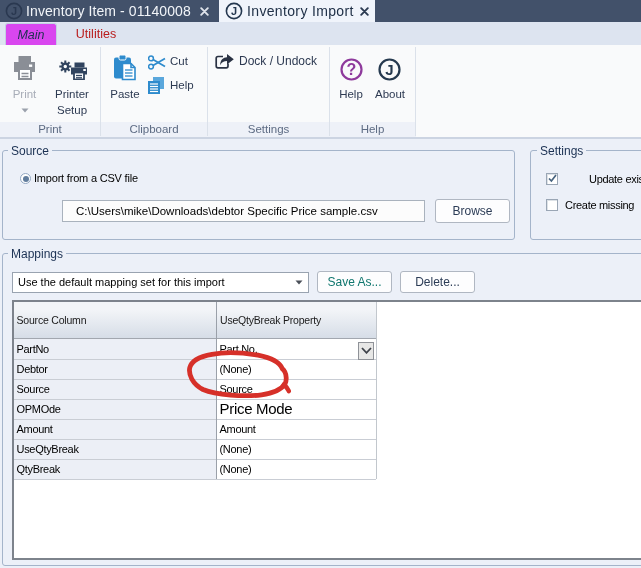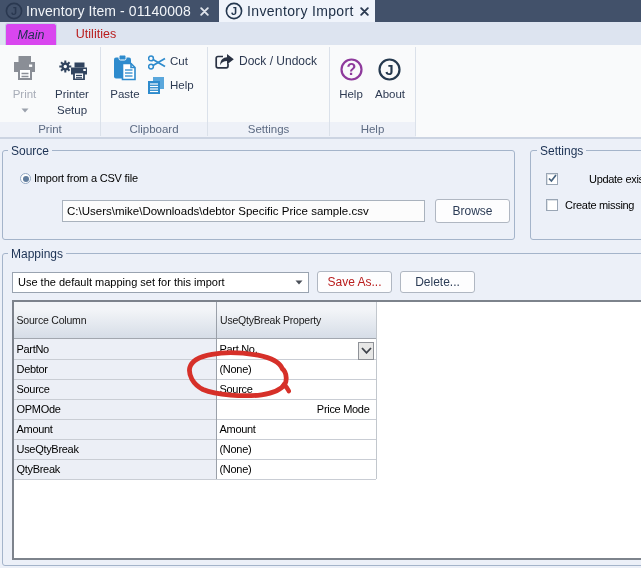--- a/index.html
+++ b/index.html
@@ -157,21 +157,21 @@
 </div>
 <div class="abs" style="left:368px;top:88px;width:44px;text-align:center;font-size:11.5px;color:#2d3a52;">About</div>
 
 <div class="abs" style="left:2px;top:150px;width:513px;height:90px;border:1px solid #a4b4ca;border-radius:3px;"></div>
 <div class="abs" style="left:8px;top:144px;background:#ecf0f8;padding:0 3px;font-size:12px;color:#1b3153;">Source</div>
 
 <div class="abs" style="left:20px;top:173px;width:11px;height:11px;border-radius:50%;background:#fff;border:1px solid #93a8c3;"></div>
 <div class="abs" style="left:22.5px;top:175.5px;width:6px;height:6px;border-radius:50%;background:#617d9d;"></div>
 <div class="abs" style="left:34px;top:172px;font-size:11px;letter-spacing:-0.2px;color:#000;">Import from a CSV file</div>
 
-<div class="abs" style="left:62px;top:200px;width:363px;height:22px;background:#fcfcfc;border:1px solid #a9b2bd;line-height:20px;font-size:11.5px;color:#000;padding-left:4px;">C:\Users\mike\Downloads\debtor Specific Price sample.csv</div>
+<div class="abs" style="left:62px;top:200px;width:363px;height:22px;background:#fcfcfc;border:1px solid #a9b2bd;line-height:20px;font-size:11.5px;color:#000;padding-left:13px;">C:\Users\mike\Downloads\debtor Specific Price sample.csv</div>
 
 <div class="abs" style="left:435px;top:199px;width:75px;height:24px;background:#fdfdfe;border:1px solid #b0b7c2;border-radius:3px;text-align:center;line-height:22px;font-size:12px;color:#2c3c56;">Browse</div>
 
 <div class="abs" style="left:530px;top:150px;width:130px;height:90px;border:1px solid #a4b4ca;border-radius:3px;"></div>
 <div class="abs" style="left:537px;top:144px;background:#ecf0f8;padding:0 3px;font-size:12px;color:#1b3153;">Settings</div>
 
 <div class="abs" style="left:546px;top:173px;width:12px;height:12px;background:#fff;border:1px solid #9aa6b5;box-shadow:inset 1px 1px 0 rgba(120,140,160,0.25);"></div>
 <div class="abs" style="left:547px;top:173px;">
   <svg width="11" height="11" viewBox="0 0 11 11">
       <path d="M2 5.5 L4.4 8 L9 2" fill="none" stroke="#47637f" stroke-width="1.7"></path>
@@ -185,21 +185,21 @@
 <div class="abs" style="left:2px;top:253px;width:650px;height:313px;border:1px solid #a4b4ca;border-radius:3px;"></div>
 <div class="abs" style="left:8px;top:247px;background:#ecf0f8;padding:0 3px;font-size:12px;color:#1b3153;">Mappings</div>
 
 <div class="abs" style="left:12px;top:272px;width:297px;height:21px;background:#fff;border:1px solid #99a3b0;line-height:19px;font-size:11px;color:#000;padding-left:5px;">Use the default mapping set for this import</div>
 <div class="abs" style="left:295px;top:280px;">
   <svg width="8" height="5" viewBox="0 0 8 5">
       <path d="M0.5 0.5 L7.5 0.5 L4 4.5 Z" fill="#4a4f58"></path>
     </svg>
 </div>
 
-<div class="abs" style="left:317px;top:271px;width:75px;height:22px;background:#fdfdfe;border:1px solid #b0b7c2;border-radius:3px;text-align:center;line-height:20px;font-size:12px;color:#b91c1c;">Save As...</div>
+<div class="abs" style="left:317px;top:271px;width:75px;height:22px;background:#fdfdfe;border:1px solid #b0b7c2;border-radius:3px;text-align:center;line-height:20px;font-size:12px;color:#0f766e;">Save As...</div>
 <div class="abs" style="left:400px;top:271px;width:75px;height:22px;background:#fdfdfe;border:1px solid #b0b7c2;border-radius:3px;text-align:center;line-height:20px;font-size:12px;color:#2c3c56;">Delete...</div>
 
 <div class="abs" style="left:12px;top:300px;width:629px;height:260px;background:#fff;border-left:2px solid #7d838c;border-top:2px solid #7d838c;border-bottom:2px solid #7d838c;"></div>
 
 <div class="abs" style="left:14px;top:302px;width:362px;height:37px;background:linear-gradient(#f3f5f8 20%,#d6dde7);border-bottom:1px solid #a2a7af;"></div>
 <div class="abs" style="left:16.5px;top:302px;width:190px;height:37px;line-height:37px;font-size:10.5px;letter-spacing:-0.2px;color:#1a1a1a;">Source Column</div>
 <div class="abs" style="left:220px;top:302px;width:150px;height:37px;line-height:37px;font-size:10.5px;letter-spacing:-0.2px;color:#1a1a1a;">UseQtyBreak Property</div>
 
 <div class="abs" style="left:14px;top:339px;width:202px;height:139.6px;background:#eceff6;"></div>
 
@@ -217,21 +217,21 @@
 <div class="abs" style="left:16.5px;top:339px;width:190px;height:20px;line-height:20px;font-size:11px;letter-spacing:-0.3px;color:#000;">PartNo</div>
 <div class="abs" style="left:16.5px;top:359px;width:190px;height:20px;line-height:20px;font-size:11px;letter-spacing:-0.3px;color:#000;">Debtor</div>
 <div class="abs" style="left:16.5px;top:379px;width:190px;height:20px;line-height:20px;font-size:11px;letter-spacing:-0.3px;color:#000;">Source</div>
 <div class="abs" style="left:16.5px;top:399px;width:190px;height:20px;line-height:20px;font-size:11px;letter-spacing:-0.3px;color:#000;">OPMOde</div>
 <div class="abs" style="left:16.5px;top:419px;width:190px;height:20px;line-height:20px;font-size:11px;letter-spacing:-0.3px;color:#000;">Amount</div>
 <div class="abs" style="left:16.5px;top:439px;width:190px;height:20px;line-height:20px;font-size:11px;letter-spacing:-0.3px;color:#000;">UseQtyBreak</div>
 <div class="abs" style="left:16.5px;top:459px;width:190px;height:20px;line-height:20px;font-size:11px;letter-spacing:-0.3px;color:#000;">QtyBreak</div>
 <div class="abs" style="left:219.5px;top:339px;width:150px;height:20px;line-height:20px;font-size:11px;letter-spacing:-0.3px;color:#000;">Part No.</div>
 <div class="abs" style="left:219.5px;top:359px;width:150px;height:20px;line-height:20px;font-size:11px;letter-spacing:-0.3px;color:#000;">(None)</div>
 <div class="abs" style="left:219.5px;top:379px;width:150px;height:20px;line-height:20px;font-size:11px;letter-spacing:-0.3px;color:#000;">Source</div>
-<div class="abs" style="left:219.5px;top:399px;width:150px;height:20px;line-height:20px;font-size:11px;letter-spacing:-0.3px;color:#000;text-align:right;">Price Mode</div>
+<div class="abs" style="left:219.5px;top:399px;width:150px;height:20px;line-height:20px;font-size:15px;letter-spacing:-0.3px;color:#000;">Price Mode</div>
 <div class="abs" style="left:219.5px;top:419px;width:150px;height:20px;line-height:20px;font-size:11px;letter-spacing:-0.3px;color:#000;">Amount</div>
 <div class="abs" style="left:219.5px;top:439px;width:150px;height:20px;line-height:20px;font-size:11px;letter-spacing:-0.3px;color:#000;">(None)</div>
 <div class="abs" style="left:219.5px;top:459px;width:150px;height:20px;line-height:20px;font-size:11px;letter-spacing:-0.3px;color:#000;">(None)</div>
 
 <div class="abs" style="left:358px;top:341.5px;width:16px;height:18px;background:#e7e7e6;border:1px solid #8f9298;"></div>
 <div class="abs" style="left:360.5px;top:347px;">
   <svg width="11" height="7" viewBox="0 0 11 7">
       <path d="M1 1 L5.5 5.8 L10 1" fill="none" stroke="#3f434a" stroke-width="1.8"></path>
     </svg>
 </div>

